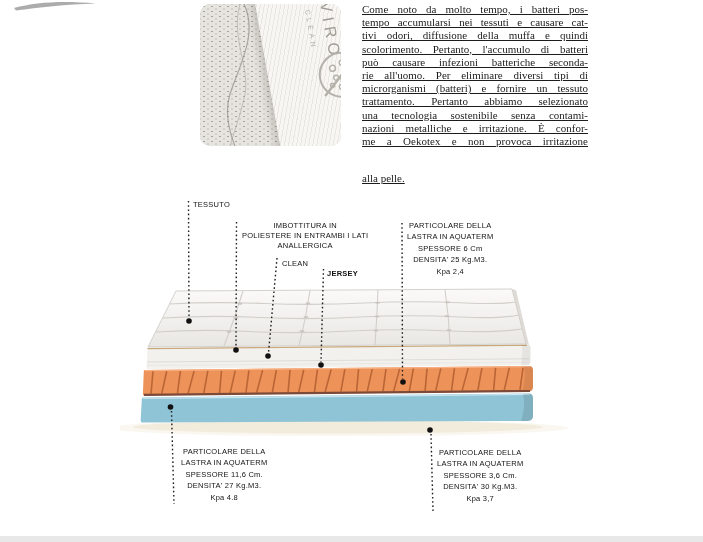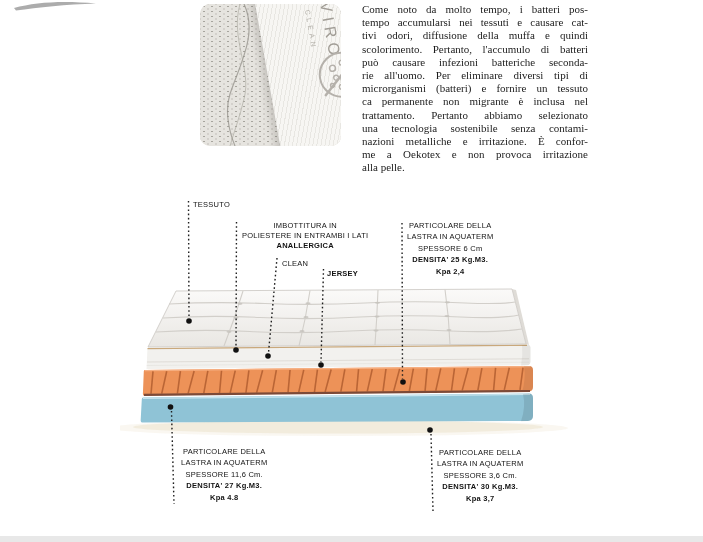--- a/index.html
+++ b/index.html
@@ -25,33 +25,33 @@
   .viro-txt{position:absolute;left:60px;top:28px;writing-mode:vertical-rl;
             font-size:16px;letter-spacing:5px;color:#a19d96;font-weight:400;}
   .clean-txt{position:absolute;left:47px;top:33px;writing-mode:vertical-rl;
              font-size:7px;letter-spacing:3.5px;color:#b2afa8;}
   .virus{position:absolute;left:46px;top:76px;width:54px;height:54px;}
 
   
   .intro{position:absolute;left:362px;top:3px;width:226px;
          font-family:"Liberation Serif","DejaVu Serif",serif;font-size:11px;line-height:13.2px;
          color:#1c1c1c;}
-  .intro-line{text-align:justify;text-align-last:justify;white-space:normal;}
-  .intro-line:last-child{text-align-last:left;}
+  .intro-line{text-align:justify;text-align-last:justify;white-space:normal;text-decoration:underline;}
+  .intro-line:last-child{text-align-last:left;margin-top:24px;}
 
   
   .mattress{position:absolute;left:120px;top:270px;width:460px;height:175px;}
 
   
   .leaders{position:absolute;left:0;top:0;width:703px;height:542px;pointer-events:none;}
 
   
   .callout{position:absolute;font-size:7.5px;line-height:11.4px;color:#121212;
            letter-spacing:0.25px;white-space:nowrap;text-align:center;}
-  .callout .b{font-weight:700;}
+  .callout .b{font-weight:400;}
   .co-tessuto{left:193px;top:199px;}
   .co-imbottitura{left:242px;top:221px;line-height:9.8px;}
   .co-telina{left:282px;top:258px;}
   .co-jersey{left:327px;top:268px;font-weight:bold;}
   .co-orange{left:407px;top:220px;}
   .co-blue{left:181px;top:446px;}
   .co-base{left:437px;top:447px;}
 
   .bottom-bar{position:absolute;left:0;top:536px;width:703px;height:6px;background:#e8e8e8;}
 </style>
@@ -89,21 +89,20 @@
   </div>
 
   <div class="intro">
       <div class="intro-line">Come noto da molto tempo, i batteri pos-</div>
       <div class="intro-line">tempo accumularsi nei tessuti e causare cat-</div>
       <div class="intro-line">tivi odori, diffusione della muffa e quindi</div>
       <div class="intro-line">scolorimento. Pertanto, l'accumulo di batteri</div>
       <div class="intro-line">può causare infezioni batteriche seconda-</div>
       <div class="intro-line">rie all'uomo. Per eliminare diversi tipi di</div>
       <div class="intro-line">microrganismi (batteri) e fornire un tessuto</div>
-      <div class="intro-line">ca permanente non migrante è inclusa nel</div>
       <div class="intro-line">trattamento. Pertanto abbiamo selezionato</div>
       <div class="intro-line">una tecnologia sostenibile senza contami-</div>
       <div class="intro-line">nazioni metalliche e irritazione. È confor-</div>
       <div class="intro-line">me a Oekotex e non provoca irritazione</div>
       <div class="intro-line">alla pelle.</div>
     </div>
 
   <svg class="mattress" viewBox="0 0 460 175">
     <defs>
       <linearGradient id="quiltGrad" x1="0" y1="0" x2="0" y2="1">

